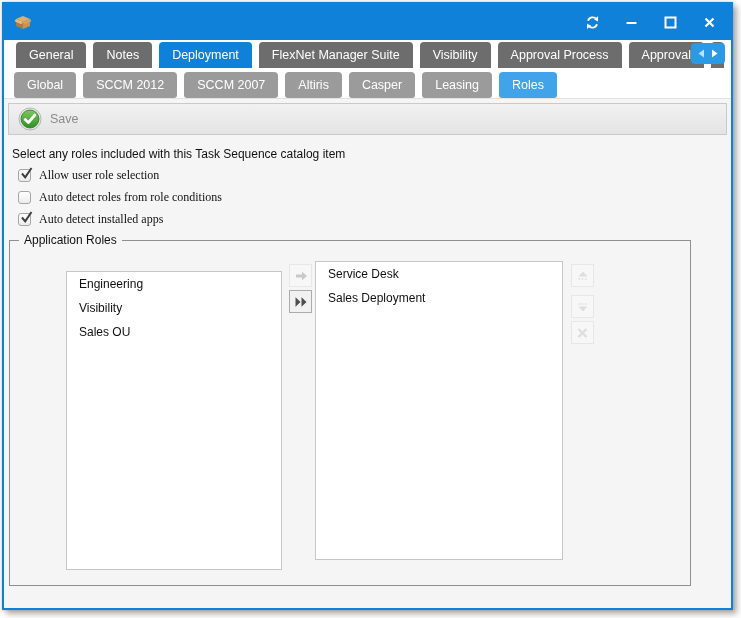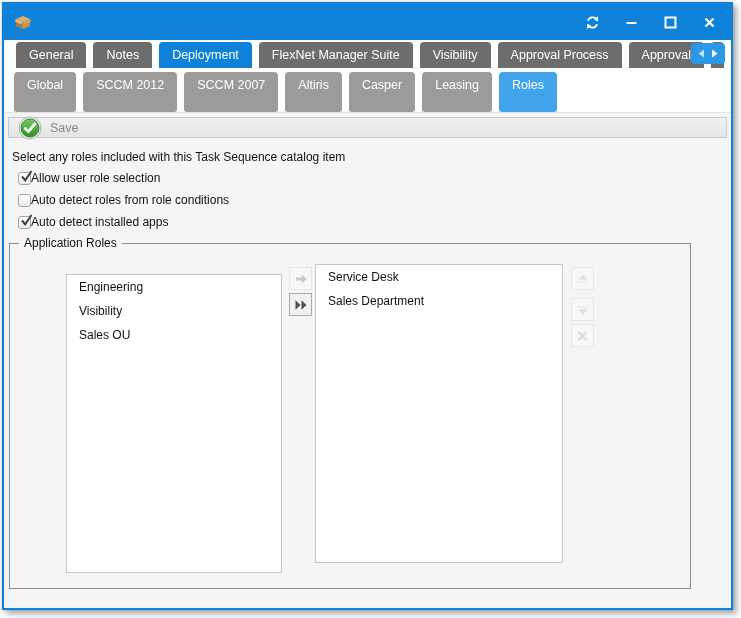--- a/index.html
+++ b/index.html
@@ -14,45 +14,45 @@
   .titlebar{height:36px;background:#0f81d9;display:flex;align-items:center;
     padding:0 14px 0 10px;flex:0 0 auto;}
   .app-icon{width:18px;height:16px;margin-right:8px;flex:0 0 auto;}
   .title{color:#fff;font-size:13px;font-weight:bold;letter-spacing:.2px;}
   .tb-controls{margin-left:auto;display:flex;align-items:center;gap:23px;}
   .tb-btn{width:16px;height:16px;display:flex;align-items:center;justify-content:center;cursor:default;}
 
   
   .tabrow{display:flex;background:#fff;flex:0 0 auto;overflow:hidden;position:relative;}
   #tabrow1{padding:2px 0 0 12px;height:28px;}
-  #tabrow2{padding:4px 0 0 10px;height:44px;}
+  #tabrow2{padding:4px 0 0 10px;height:30px;}
   .tab1{background:#6d6d6d;color:#fff;font-size:12.5px;line-height:26px;padding:0 13px;
     border-radius:4px 4px 0 0;margin-right:7px;white-space:nowrap;cursor:default;}
   .tab1.active{background:#0f81d9;}
   .tab1.clipped{max-width:58px;overflow:hidden;padding-right:0;}
   .tab2{background:#9b9b9b;color:#fff;font-size:12.5px;line-height:26px;padding:0 13px;
     border-radius:4px 4px 3px 3px;margin-right:7px;white-space:nowrap;cursor:default;}
   .tab2.active{background:#41a4ea;}
   .tab-scroll{position:absolute;right:6px;top:3px;width:34px;height:21px;background:#2a99e6;
     border-radius:4px;display:flex;align-items:center;justify-content:space-evenly;}
 
   
   .content{flex:1;background:#f5f5f6;border-top:1px solid #e3e3e3;position:relative;}
 
-  .toolbar{margin:4px 4px 0 4px;height:21px;background:linear-gradient(#f1f1f1,#e4e4e4);
+  .toolbar{margin:4px 4px 0 4px;height:32px;background:linear-gradient(#f1f1f1,#e4e4e4);
     border:1px solid #c9c9c9;display:flex;align-items:center;padding-left:7px;}
   .tool-button{display:flex;align-items:center;gap:8px;padding:2px 10px 2px 2px;cursor:default;}
   .save-label{color:#8b8b8b;font-size:12.5px;}
 
   .instruction{margin:12px 0 3px 8px;font-size:12px;color:#111;}
   .cb-row{margin-left:14px;height:22px;display:flex;align-items:center;}
   .cb-box{width:13px;height:13px;background:linear-gradient(#ffffff,#ececec);
     border:1px solid #a6a6a6;border-radius:3px;position:relative;flex:0 0 auto;}
   .cb-box svg{position:absolute;left:1px;top:-3px;overflow:visible;}
-  .cb-label{font-size:12px;color:#111;}
+  .cb-label{font-size:12px;color:#111;margin-left:8px;font-family:Liberation Serif, serif;}
 
   .groupbox{position:relative;margin:10px 0 0 5px;width:682px;height:346px;
     border:1px solid #8f8f8f;}
   .groupbox-legend{position:absolute;top:-8px;left:9px;background:#f5f5f6;
     padding:0 5px;font-size:12px;color:#111;}
 
   .listbox{position:absolute;background:#fff;border:1px solid #c6c6c6;overflow:hidden;}
   #left-list{left:56px;top:30px;width:216px;height:299px;}
   #right-list{left:305px;top:20px;width:248px;height:299px;}
   .list-item{font-size:12px;color:#111;padding:5px 12px;white-space:nowrap;}
@@ -183,21 +183,21 @@
     <div class="groupbox">
       <span class="groupbox-legend">Application Roles</span>
 
       <div class="listbox" id="left-list">
           <div class="list-item">Engineering</div>
           <div class="list-item">Visibility</div>
           <div class="list-item">Sales OU</div>
         </div>
       <div class="listbox" id="right-list">
           <div class="list-item">Service Desk</div>
-          <div class="list-item">Sales Department</div>
+          <div class="list-item">Sales Deployment</div>
         </div>
 
       <div class="sq-btn btn-disabled" id="btn-move-right">
         <svg width="14" height="12" viewBox="0 0 14 12">
           <path d="M2 4.6h6V1.8l5 4.2-5 4.2V7.4H2z" fill="#c9c9c9"></path>
         </svg>
       </div>
       <div class="sq-btn btn-enabled" id="btn-move-all">
         <svg width="14" height="12" viewBox="0 0 14 12">
           <path d="M1.5 1.2l5 4.8-5 4.8zM7.5 1.2l5 4.8-5 4.8z" fill="#4e4e4e"></path>

